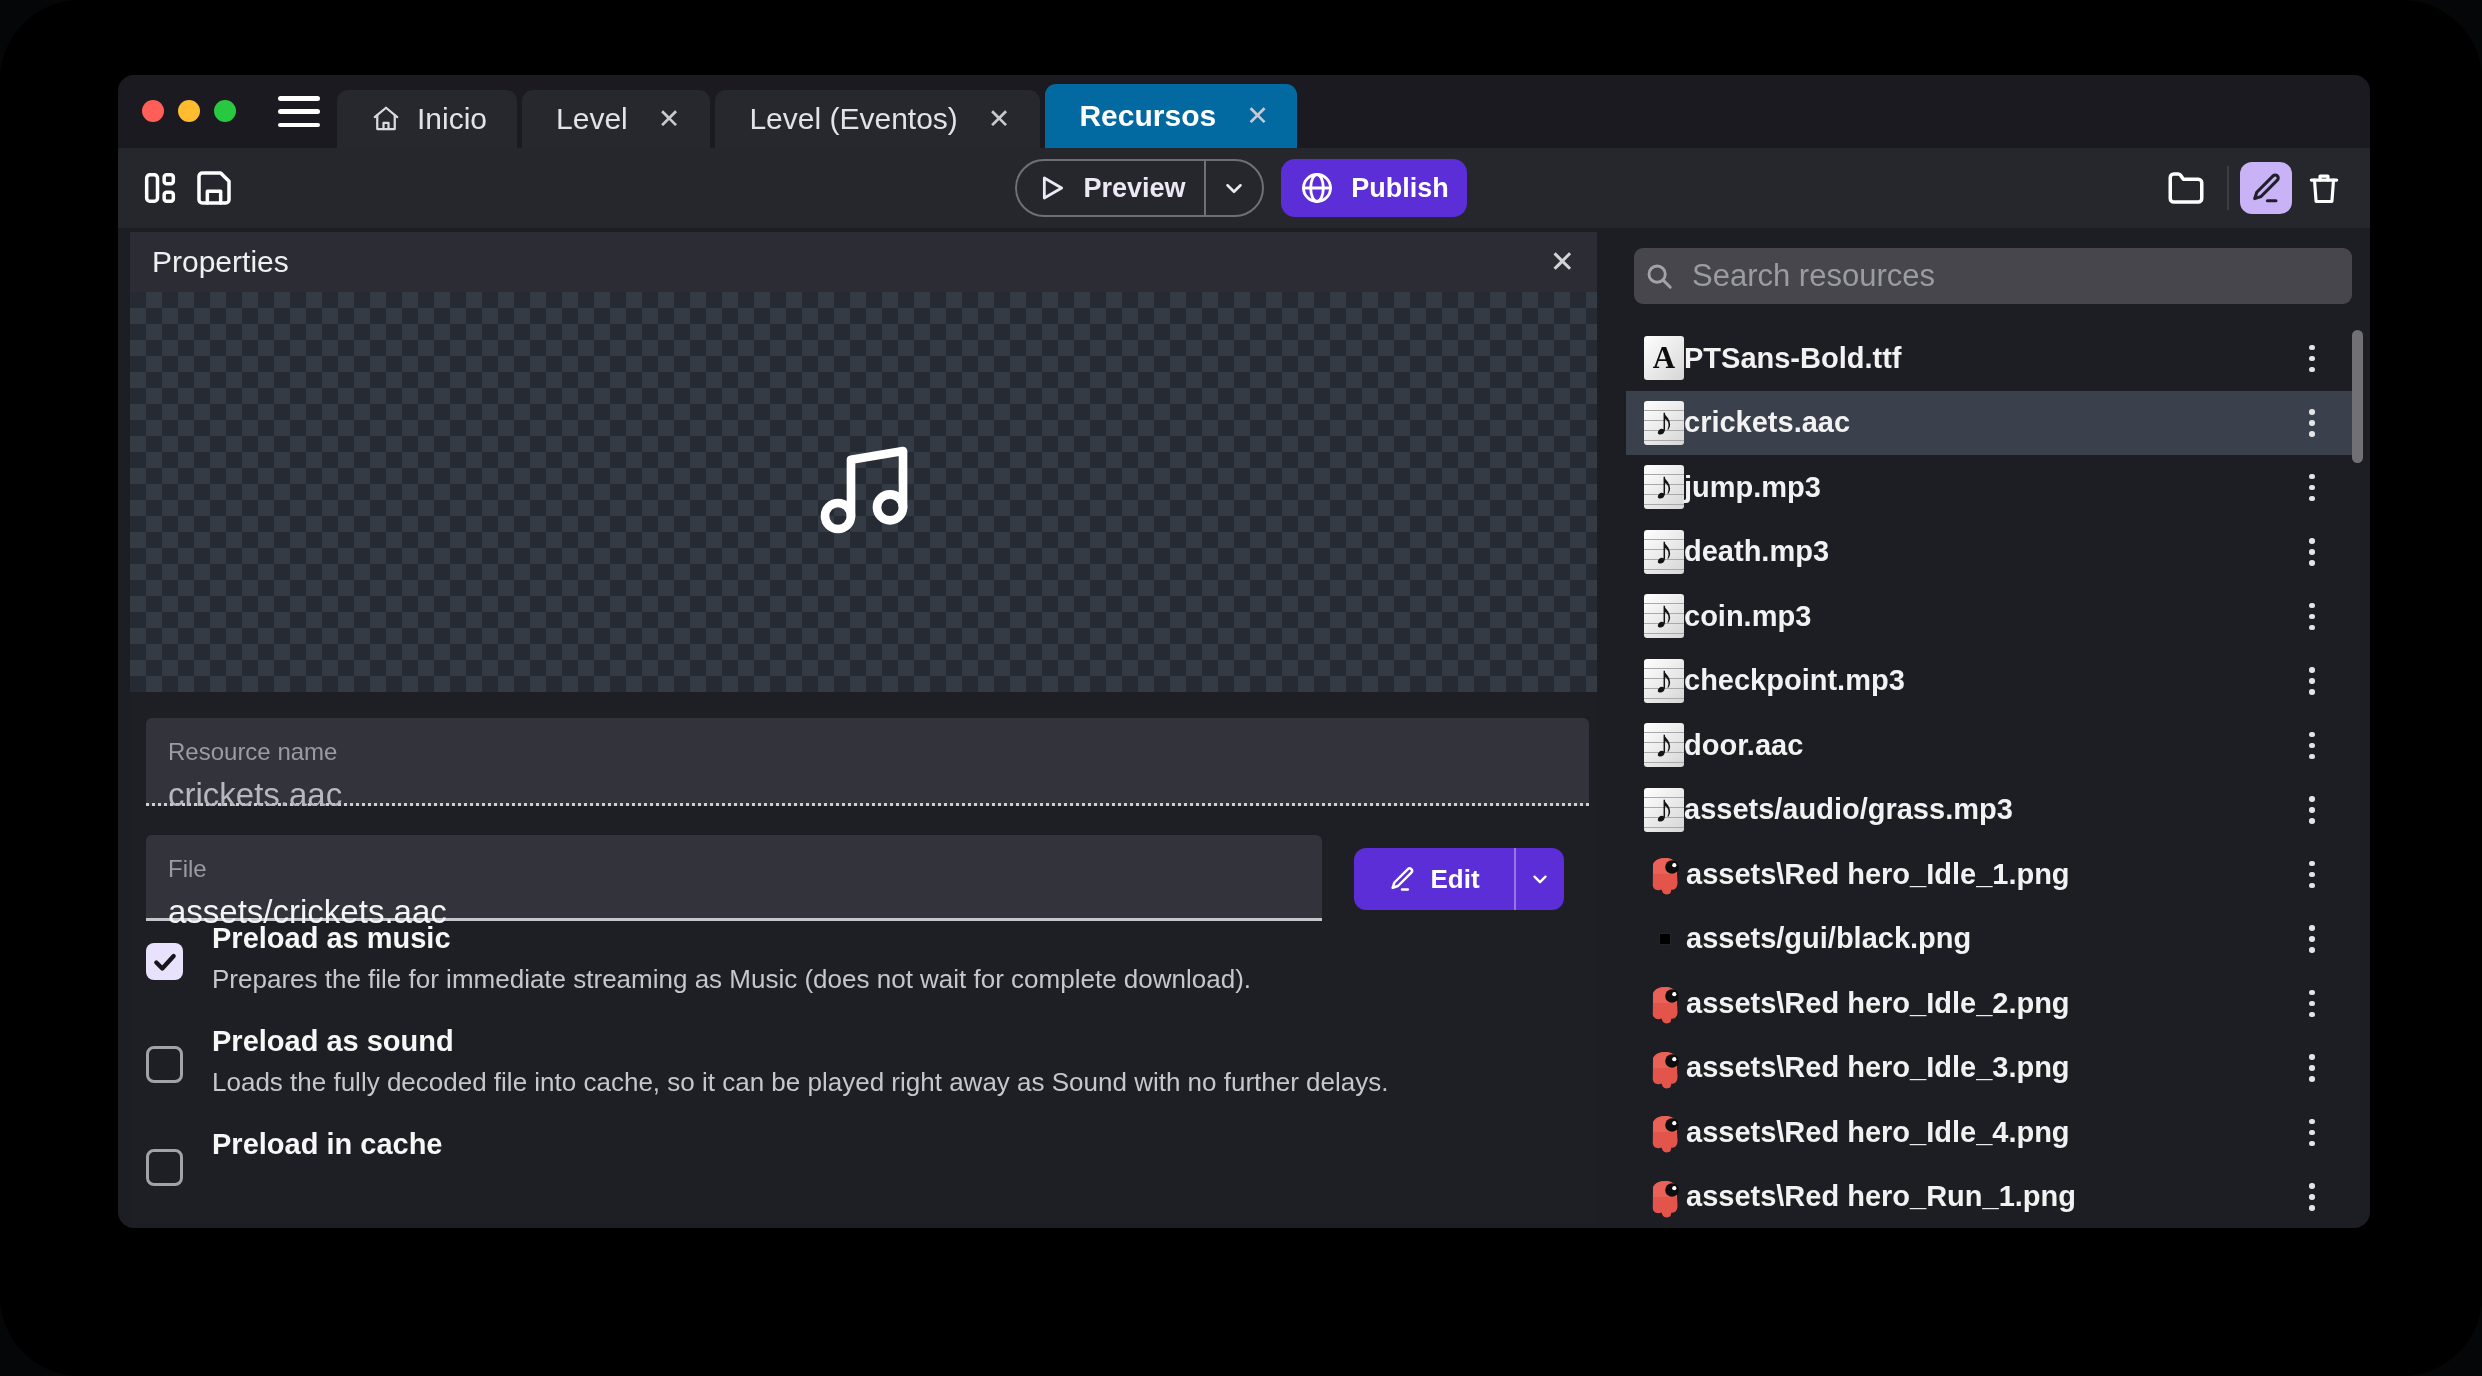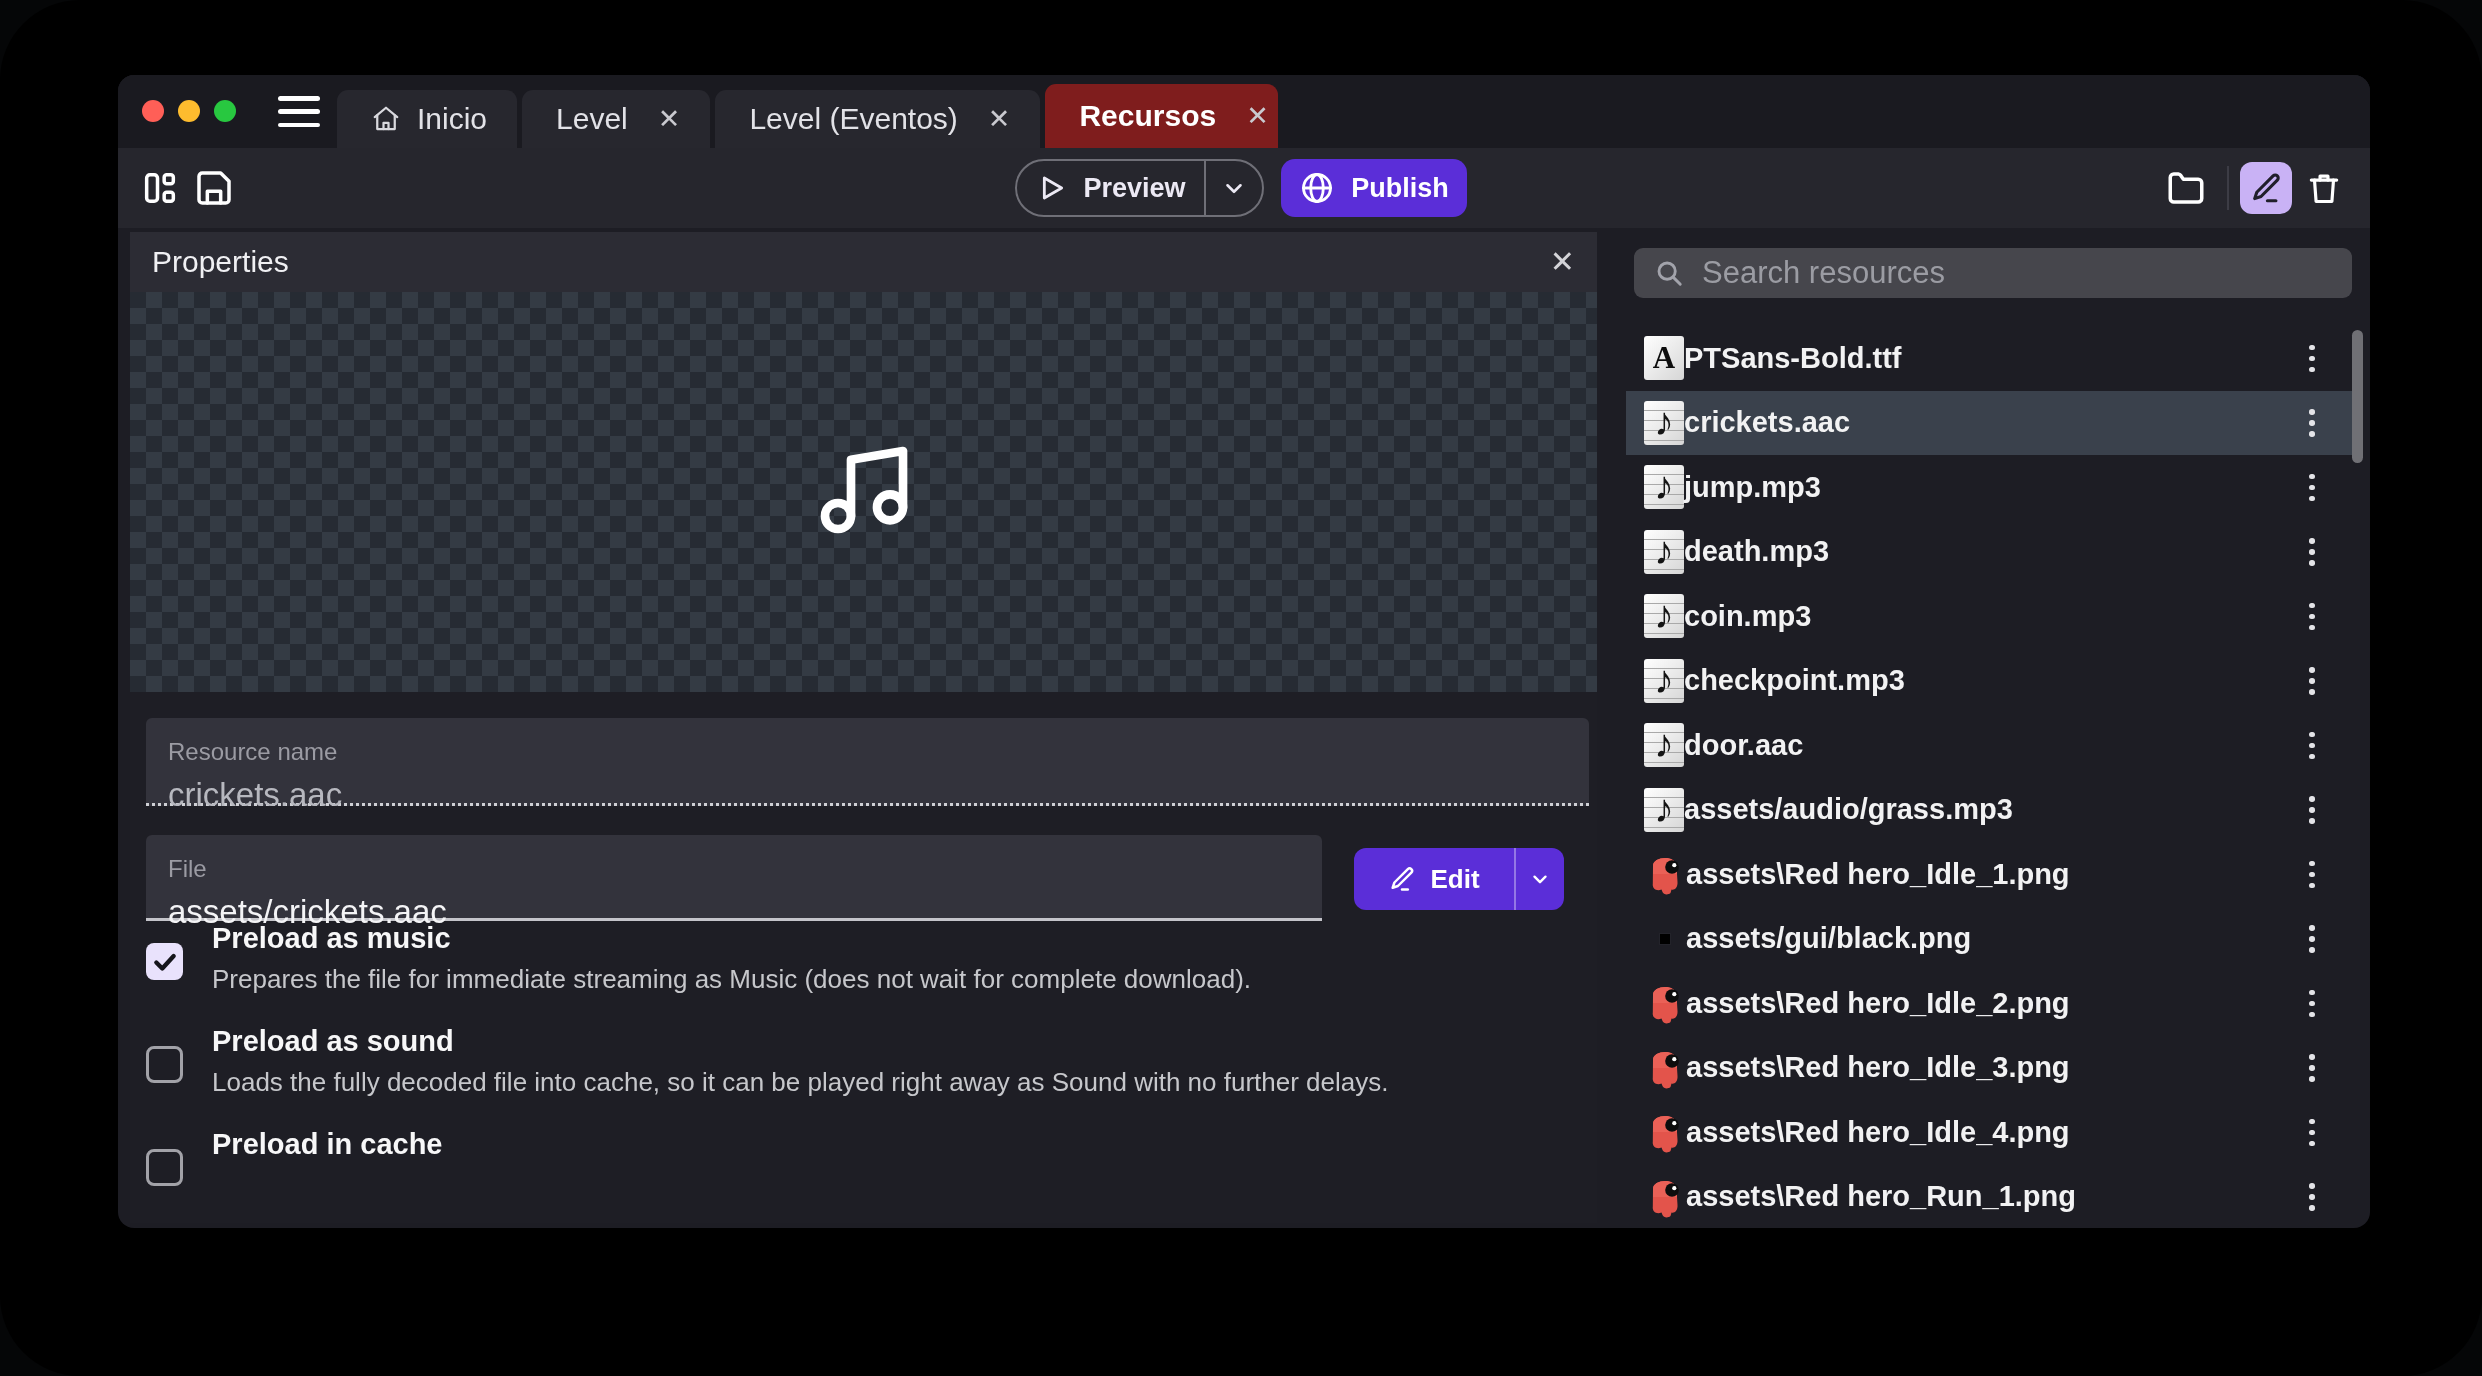--- a/index.html
+++ b/index.html
@@ -14,21 +14,21 @@
   
   .titlebar { position:absolute; left:0; top:0; width:100%; height:73px; background:#1a1a20; }
   .lights { position:absolute; left:24px; top:25px; display:flex; gap:14px; }
   .light { width:22px; height:22px; border-radius:50%; }
   .light.red{background:#ff5f57;} .light.yellow{background:#febc2e;} .light.green{background:#28c840;}
   .hamburger { position:absolute; left:160px; top:21px; width:42px; height:31px; display:flex; flex-direction:column; justify-content:space-between; cursor:pointer; }
   .hamburger i { display:block; height:4.5px; background:#fff; border-radius:3px; }
   .tabs { position:absolute; left:219px; bottom:0; display:flex; align-items:flex-end; gap:5px; }
   .tab { height:58px; background:#27272e; border-radius:11px 11px 0 0; display:flex; align-items:center;
          padding:0 30px 0 34px; font-size:30px; color:#e2e2e7; white-space:nowrap; }
-  .tab.active { height:64px; background:#7f1d1d; color:#fff; font-weight:600; padding-right:9px; }
+  .tab.active { height:64px; background:#0369a1; color:#fff; font-weight:600; padding-right:28px; }
   .tab .home-ic { margin-right:16px; display:flex; }
   .tab .close { margin-left:30px; font-size:27px; color:#c9c9cf; font-weight:400; line-height:1; cursor:pointer; }
 
   
   .toolbar { position:absolute; left:0; top:73px; width:100%; height:80px; background:#26262d; }
   .tool-ic { position:absolute; top:18px; width:44px; height:44px; display:flex; align-items:center; justify-content:center; cursor:pointer; }
   .split-btn { position:absolute; left:897px; top:11px; width:249px; height:58px; border:2px solid #6f6f77;
                border-radius:29px; display:flex; align-items:flex-start; color:#ece9f4; }
   .split-btn .main { flex:1; display:flex; align-items:center; justify-content:center; gap:16px; height:100%; cursor:pointer; }
   .split-btn .lbl { font-size:27px; font-weight:700; }
@@ -69,22 +69,22 @@
 
   .opt-row { position:absolute; left:16px; display:flex; }
   .checkbox { width:37px; height:37px; margin-top:21px; border:3.5px solid #a2a2a8; border-radius:8px; flex:none; cursor:pointer;
               display:flex; align-items:center; justify-content:center; }
   .checkbox.checked { border:none; background:#e9e2fc; }
   .opt-text { margin-left:29px; }
   .opt-label { font-size:29px; font-weight:700; color:#f7f7f8; }
   .opt-desc { font-size:26px; color:#c6c7cb; margin-top:9px; }
 
   
-  .search-box { position:absolute; left:1516px; top:173px; width:718px; height:50px; background:#46464c; border-radius:9px;
-                display:flex; align-items:center; padding:0 20px; }
+  .search-box { position:absolute; left:1516px; top:173px; width:718px; height:56px; background:#46464c; border-radius:9px;
+                display:flex; align-items:center; padding:0 10px; }
   .search-box input { flex:1; background:transparent; border:none; outline:none; margin-left:18px;
                       font-size:31px; color:#e8e8ec; font-family:inherit; }
   .search-box input::placeholder { color:#9b9ca3; }
   .res-list { position:absolute; left:1508px; top:251px; width:730px; }
   .res-row { height:64.5px; display:flex; align-items:center; padding-left:18px; position:relative; cursor:pointer; }
   .res-row.selected { background:#3a414c; }
   .res-name { font-size:29px; font-weight:600; color:#f2f2f3; white-space:nowrap; }
   .kebab { position:absolute; right:24px; top:50%; transform:translateY(-50%); width:40px; height:44px;
            display:flex; flex-direction:column; align-items:center; justify-content:center; gap:5.5px; cursor:pointer; }
   .kebab i { width:5.5px; height:5.5px; border-radius:50%; background:#e4e4e8; }

